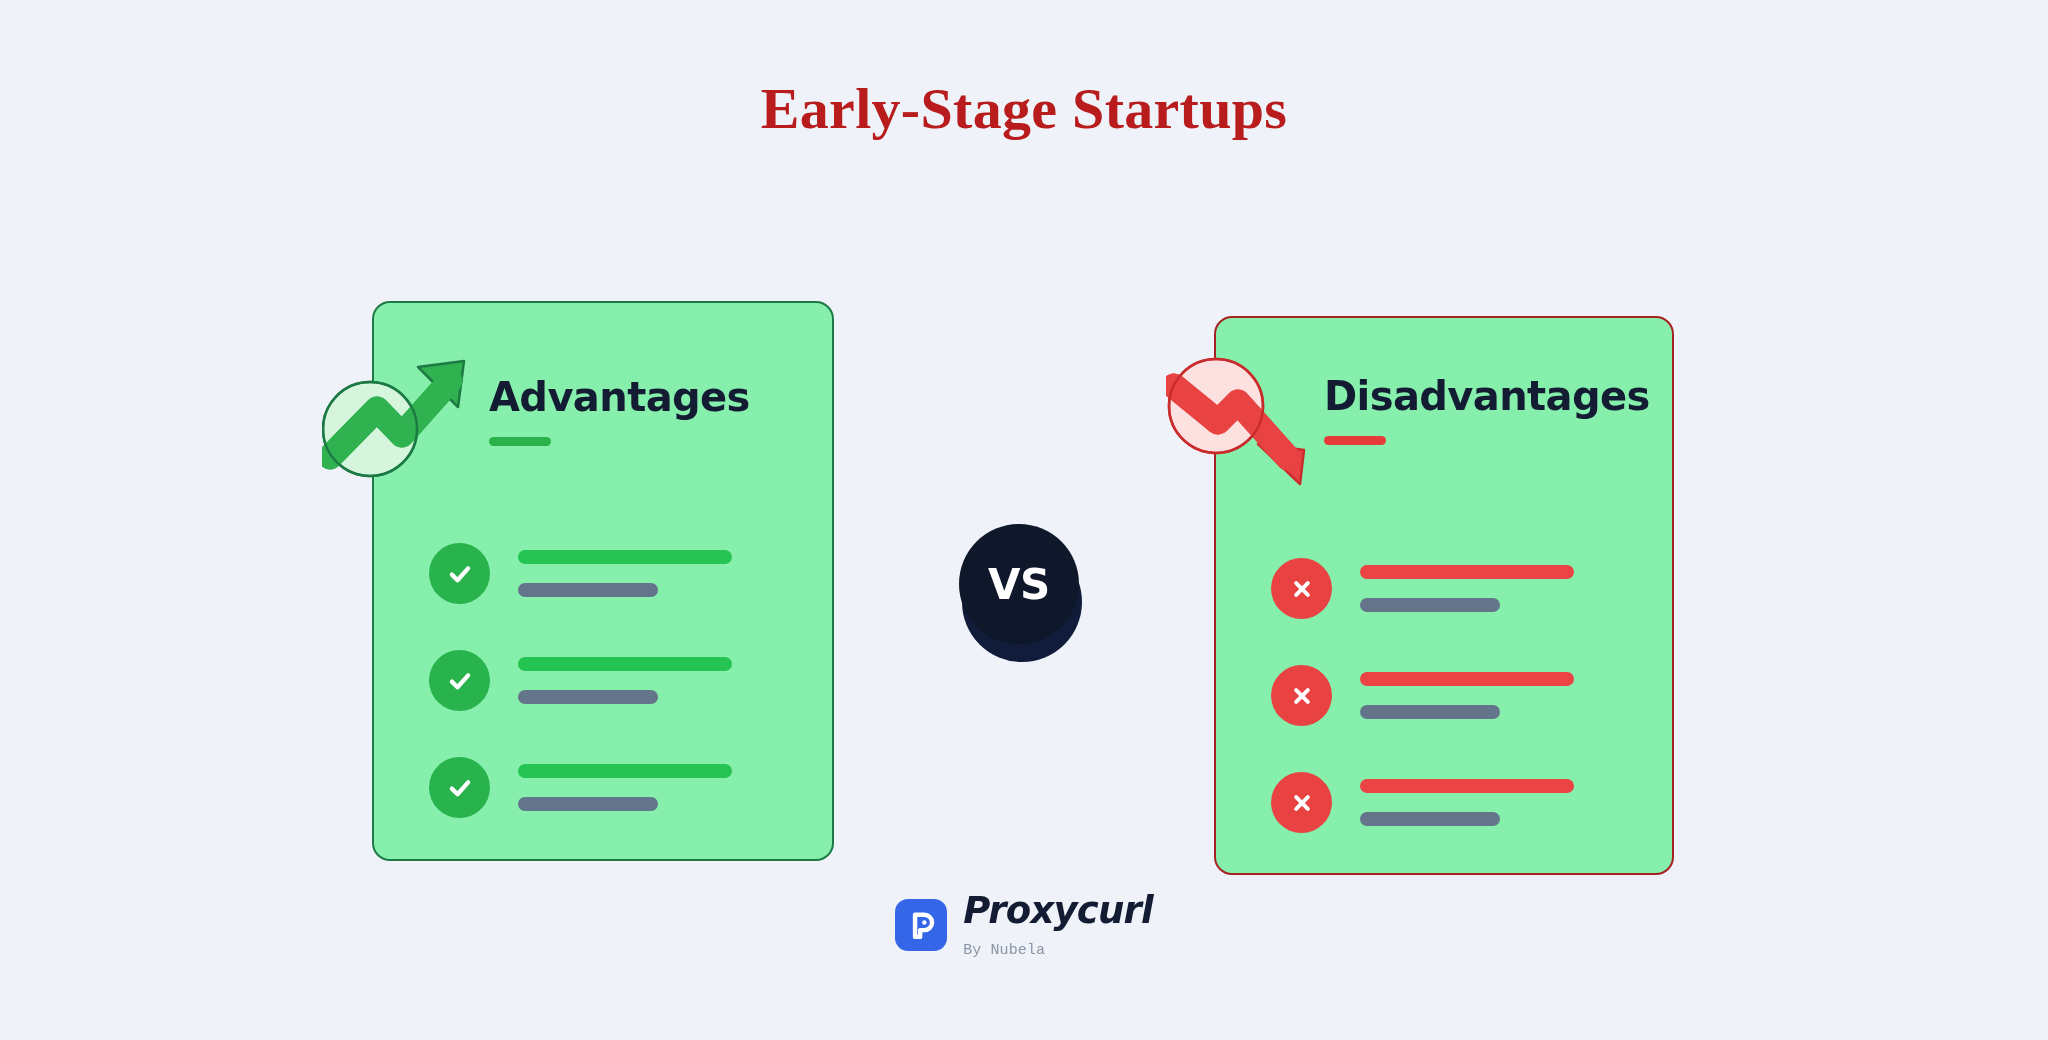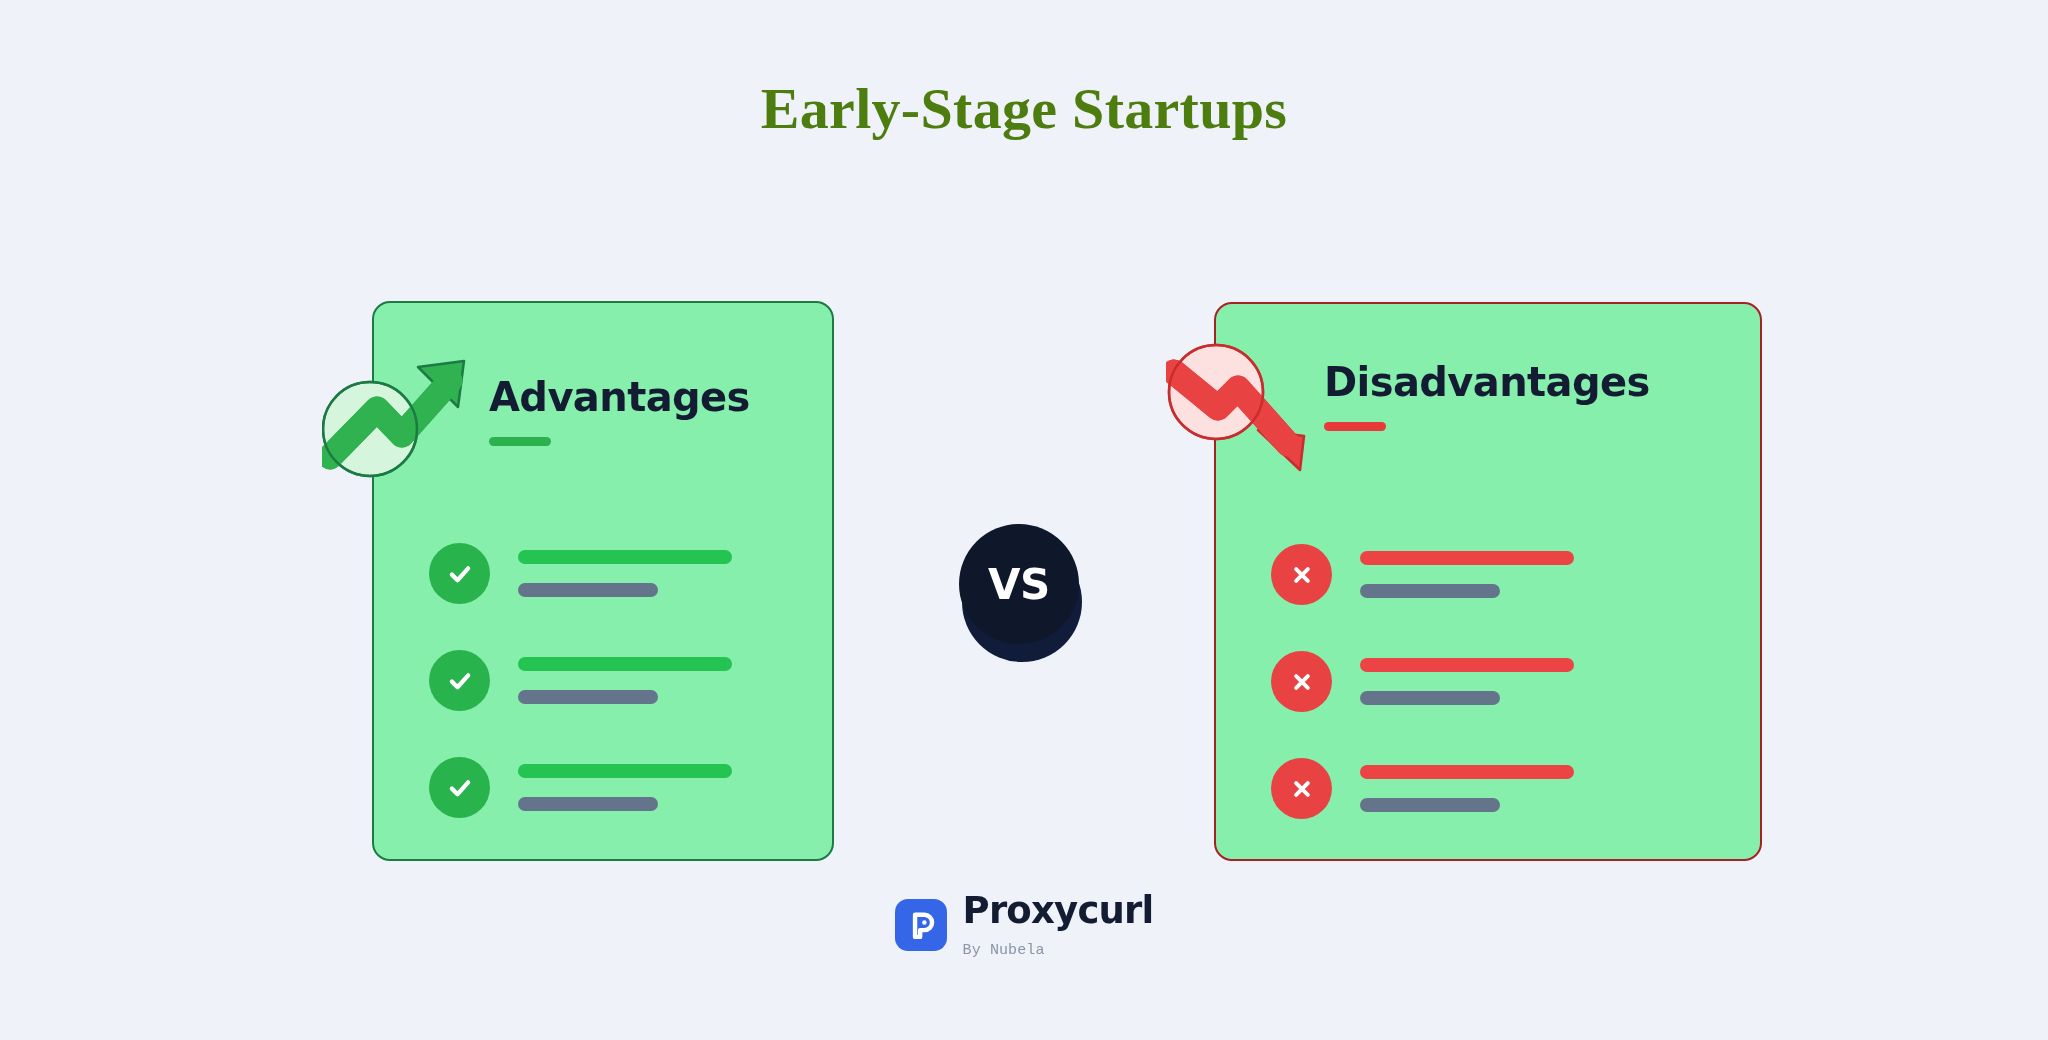--- a/index.html
+++ b/index.html
@@ -26,40 +26,40 @@
   }
   .title-line {
     font-family: "Liberation Serif", "DejaVu Serif", serif;
     font-weight: 700;
     font-size: 58px;
     letter-spacing: 0.3px;
     line-height: 1.28;
     white-space: nowrap;
   }
   .title-line-1 { color: #101a33; }
-  .title-line-2 { color: #4d7c0f; }
+  .title-line-2 { color: #b91c1c; }
 
   
   .card {
     position: absolute;
     background: #86efac;
     border-radius: 18px;
     border: 2px solid transparent;
   }
   .card-advantages {
     left: 372px;
     top: 301px;
     width: 462px;
     height: 560px;
     border-color: #1d7a45;
   }
   .card-disadvantages {
     left: 1214px;
-    top: 302px;
-    width: 548px;
+    top: 316px;
+    width: 460px;
     height: 559px;
     border-color: #a62121;
   }
 
   
   .card-header {
     position: absolute;
     top: 52px;
     left: 0;
     width: 100%;
@@ -200,20 +200,21 @@
     justify-content: center;
   }
   .logo-words { display: flex; flex-direction: column; }
   .logo-name {
     font-family: "DejaVu Sans", sans-serif;
     font-weight: 700;
     font-size: 37px;
     color: #141c33;
     letter-spacing: -0.8px;
     line-height: 1.05;
+    font-style: italic;
   }
   .logo-sub {
     font-family: Liberation Mono, monospace;
     font-size: 15px;
     color: #8a95a6;
     letter-spacing: 0.1px;
     margin-top: 11px;
   }
 </style>
 </head>

